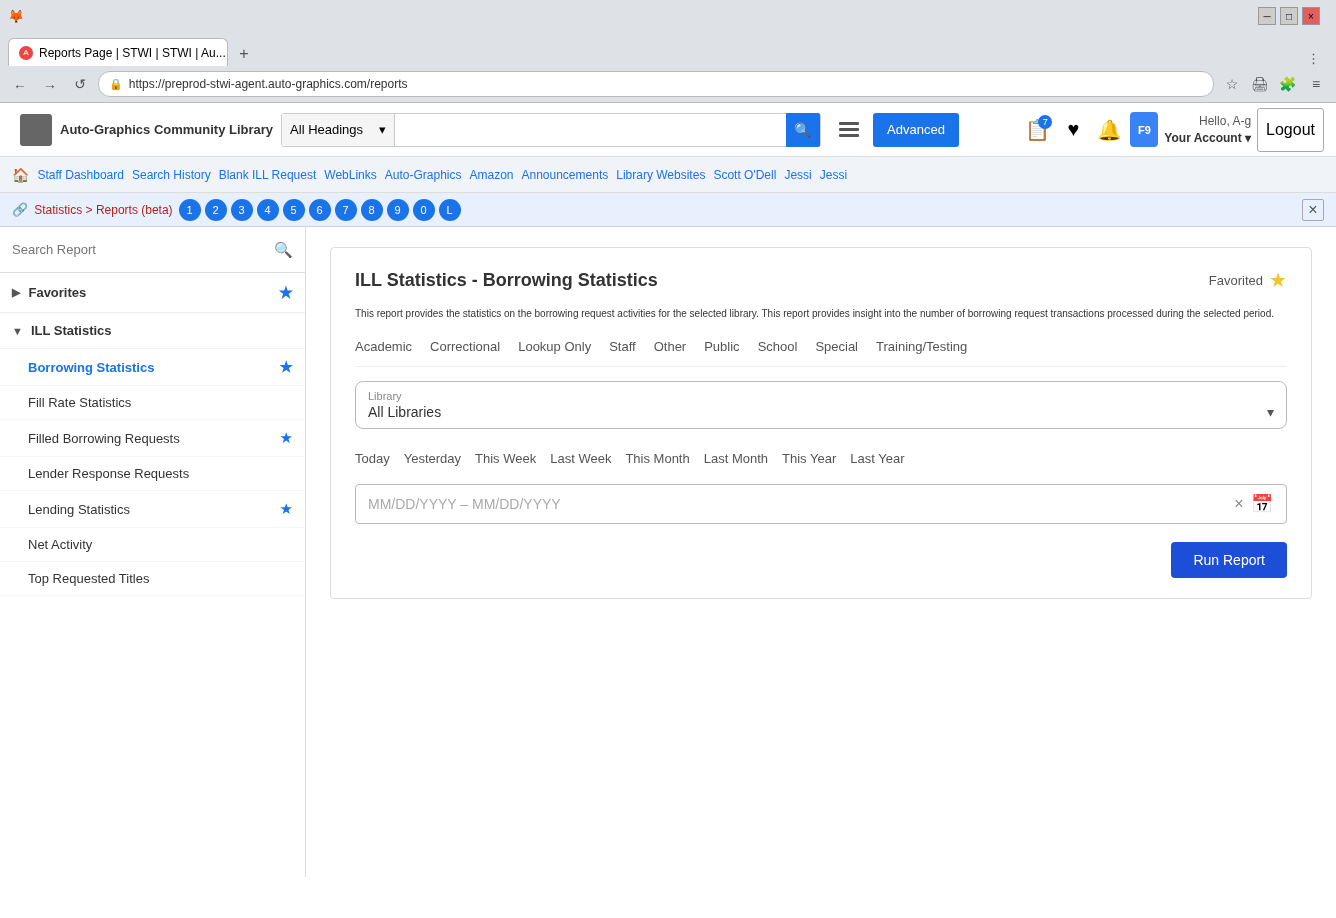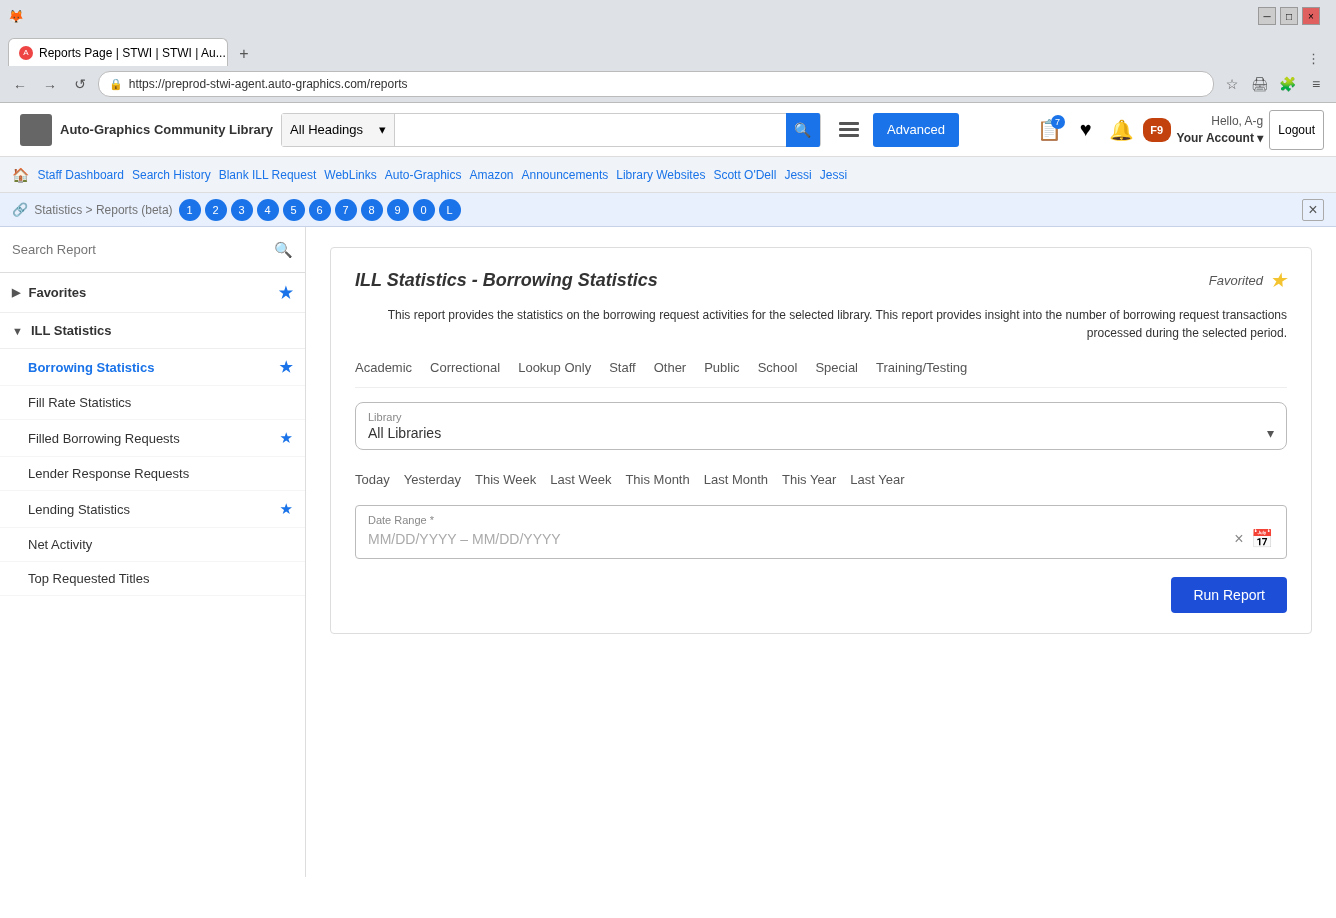--- a/index.html
+++ b/index.html
@@ -208,21 +208,21 @@
       line-height: 1.4;
       cursor: pointer;
     }
     .user-account .hello { color: #555; }
     .user-account .account { font-weight: bold; color: #333; }
     .logout-btn {
       background: none;
       border: 1px solid #aaa;
       border-radius: 3px;
       padding: 12px 8px;
-      font-size: 12px;
+      font-size: 16px;
       cursor: pointer;
     }
 
     
     .nav-bar {
       background: #f0f4f8;
       border-bottom: 1px solid #ddd;
       display: flex;
       align-items: center;
       padding: 0 12px;
@@ -241,21 +241,21 @@
     .breadcrumb-bar {
       background: #e8f0fe;
       border-bottom: 1px solid #c5d2e8;
       display: flex;
       align-items: center;
       padding: 4px 12px;
       gap: 6px;
       height: 34px;
     }
     .bc-icon { color: #1a73e8; font-size: 13px; }
-    .bc-text { font-size: 12px; color: #737373; }
+    .bc-text { font-size: 12px; color: #b91c1c; }
     .alpha-bubbles {
       display: flex;
       gap: 4px;
       flex-wrap: nowrap;
     }
     .alpha-bubble {
       background: #1a73e8;
       color: #fff;
       width: 22px; height: 22px;
       border-radius: 11px;
@@ -366,43 +366,41 @@
     }
     .report-card {
       border: 1px solid #ddd;
       border-radius: 4px;
       padding: 20px 24px;
     }
     .report-title-row {
       display: flex;
       align-items: center;
       margin-bottom: 14px;
-      font-style: italic;
     }
     .report-title {
       font-size: 18px;
       font-weight: bold;
       color: #333;
       flex: 1;
     }
     .favorited-label {
       font-size: 13px;
       color: #555;
       margin-right: 6px;
     }
     .favorited-star {
       color: #f4c430;
       font-size: 20px;
     }
     .report-description {
-      font-size: 12px;
+      font-size: 10px;
       color: #333;
       line-height: 1.5;
       margin-bottom: 18px;
-      text-align: right;
     }
     .library-type-tabs {
       display: flex;
       gap: 18px;
       margin-bottom: 14px;
       border-bottom: 1px solid #eee;
       padding-bottom: 8px;
     }
     .lib-tab {
       font-size: 13px;
@@ -570,21 +568,21 @@
     <div class="header-icon-badge">
       <span style="font-size:20px;">📋</span>
       <div class="badge">7</div>
     </div>
     <div class="header-icon-badge">
       <span style="font-size:20px;">♥</span>
     </div>
     <div class="header-icon-badge">
       <span style="font-size:20px;">🔔</span>
     </div>
-    <div class="header-icon-badge" style="background:#c2410c; border-radius:9px; width:28px; height:24px;">
+    <div class="header-icon-badge" style="background:#3b82f6; border-radius:4px; width:28px; height:35px;">
       <span style="font-size:11px; color:#fff; font-weight:bold;">F9</span>
     </div>
 
     <div class="user-account">
       <div class="hello">Hello, A-g</div>
       <div class="account">
         <span>Your Account</span> ▾
       </div>
     </div>
     <button class="logout-btn">Logout</button>
@@ -716,21 +714,20 @@
         <span class="date-tab">Yesterday</span>
         <span class="date-tab">This Week</span>
         <span class="date-tab">Last Week</span>
         <span class="date-tab">This Month</span>
         <span class="date-tab">Last Month</span>
         <span class="date-tab">This Year</span>
         <span class="date-tab">Last Year</span>
       </div>
 
       <div class="date-range-input-group">
-        <div class="date-range-label">Date Range *</div>
         <div class="date-range-row">
           <span class="date-range-value">MM/DD/YYYY – MM/DD/YYYY</span>
           <span class="date-range-clear">×</span>
           <span class="date-range-cal">📅</span>
         </div>
       </div>
 
       <div class="run-report-row">
         <button class="run-report-btn">Run Report</button>
       </div>

